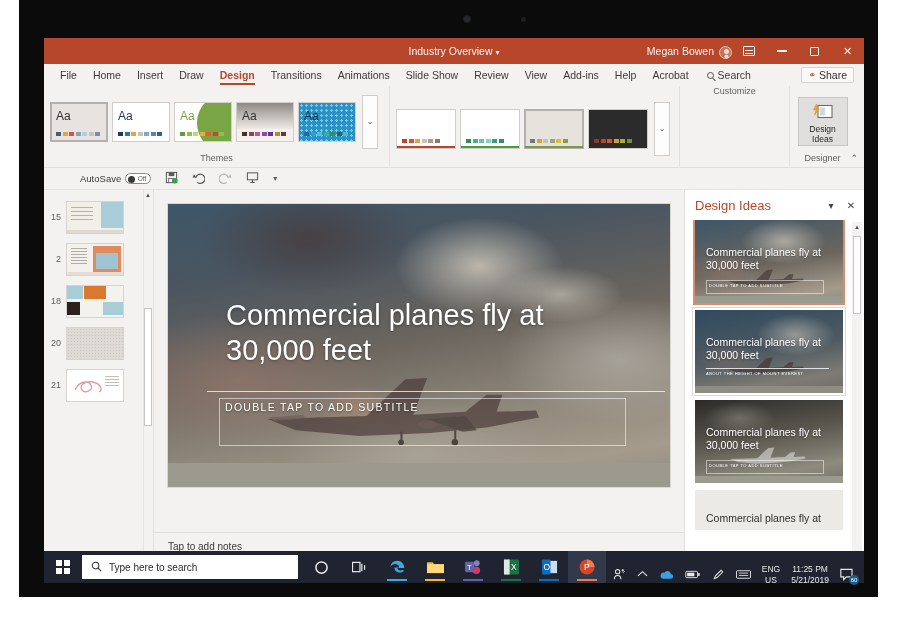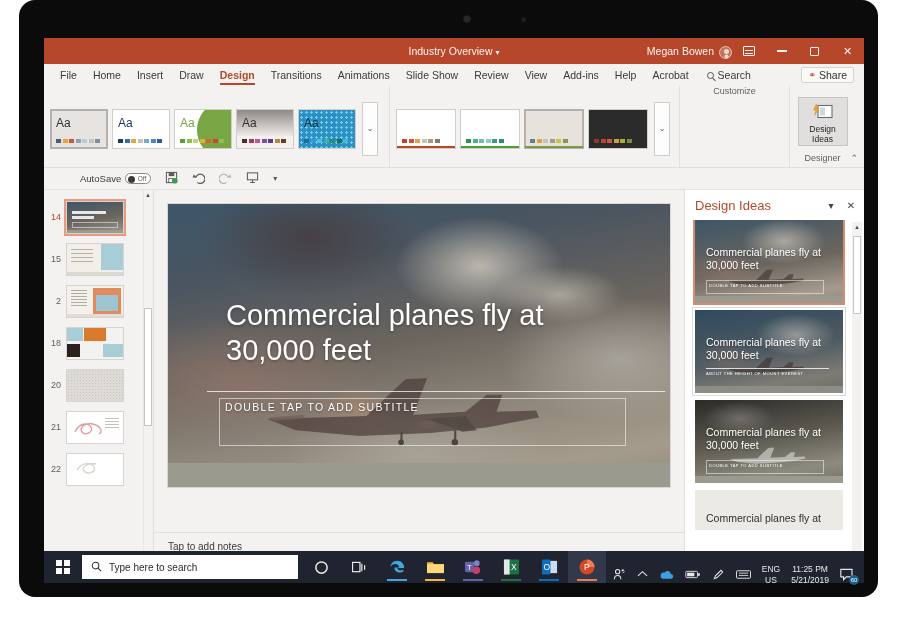--- a/index.html
+++ b/index.html
@@ -8,21 +8,21 @@
     background: #ffffff;
     font-family: "Liberation Sans", sans-serif;
     overflow: hidden;
   }
 
   
   #device {
     position: absolute; left: 19px; top: 0px;
     width: 859px; height: 597px;
     background: #0b0b0c;
-    border-radius: 16px;
+    border-radius: 0;
   }
   #camera {
     position: absolute; left: 444px; top: 15px;
     width: 8px; height: 8px; border-radius: 50%;
     background: #26292e;
     box-shadow: inset 0 0 2px #000;
   }
   #sensor {
     position: absolute; left: 502px; top: 17px;
     width: 5px; height: 5px; border-radius: 50%;
@@ -495,20 +495,21 @@
                 <i class="swatch" style="background:#2f9ed6"></i>
                 <i class="swatch" style="background:#54c0e0"></i>
                 <i class="swatch" style="background:#3ab0a0"></i>
                 <i class="swatch" style="background:#2e8f6e"></i>
                 <i class="swatch" style="background:#1f6f5a"></i>
                 <i class="swatch" style="background:#47b8d6"></i>
             </span>
           </div>
           <div class="more-btn">⌄</div>
         </div>
+        <div class="rgroup-label">Themes</div>
       </div>
 
       <div class="rgroup" style="width:290px">
         <div class="rgroup-body">
           <div class="variant-thumb">
             <span class="swatches">
               <i class="swatch" style="background:#b7472a"></i>
                 <i class="swatch" style="background:#d0563a"></i>
                 <i class="swatch" style="background:#e8a33d"></i>
                 <i class="swatch" style="background:#c9c2b6"></i>
@@ -611,29 +612,20 @@
             <path d="M7 9.5v3M4.5 12.5h5" stroke="#5c5a58" stroke-width="1.1"></path>
           </svg>
       </span>
       <span class="qicon" style="font-size:8px">▾</span>
     </div>
 
     <div class="work">
 
       <div class="thumbpane">
         <div class="thumb-item">
-          <span class="thumb-num cur">14</span>
-          <span class="thumb-box cur" style="background:linear-gradient(170deg,#3d5668,#6b655e 55%,#9b9a8e)">
-            <i style="position:absolute;left:5px;top:9px;width:34px;height:3px;background:rgba(255,255,255,.85)"></i>
-            <i style="position:absolute;left:5px;top:14px;width:22px;height:3px;background:rgba(255,255,255,.85)"></i>
-            <i style="position:absolute;left:5px;top:20px;right:5px;height:6px;border:1px solid rgba(255,255,255,.5)"></i>
-            <i style="position:absolute;left:0;right:0;bottom:0;height:3px;background:#9b9a8e"></i>
-          </span>
-        </div>
-        <div class="thumb-item">
           <span class="thumb-num">15</span>
           <span class="thumb-box" style="background:#f2efe9">
             <i style="position:absolute;right:0;top:0;width:22px;height:26px;background:#a9cdd6"></i>
             <i style="position:absolute;left:4px;top:5px;width:22px;height:1.5px;background:#b7b2ab;box-shadow:0 4px 0 #b7b2ab,0 8px 0 #b7b2ab,0 12px 0 #b7b2ab"></i>
             <i style="position:absolute;left:0;right:0;bottom:0;height:3px;background:#ddd8d0"></i>
           </span>
         </div>
         <div class="thumb-item">
           <span class="thumb-num">2</span>
           <span class="thumb-box" style="background:#f4f1ec">
@@ -656,28 +648,20 @@
           <span class="thumb-num">20</span>
           <span class="thumb-box" style="background:#dedbd6;background-image:radial-gradient(circle,#c9c5bf 0.6px,transparent 0.8px);background-size:3px 3px"></span>
         </div>
         <div class="thumb-item">
           <span class="thumb-num">21</span>
           <span class="thumb-box" style="background:#ffffff">
             <svg width="56" height="31" viewBox="0 0 56 31">
                 <path d="M8 20c4-9 13-10 16-5s-6 9-9 5 3-10 11-8 10 8 6 10" fill="none" stroke="#e09aa0" stroke-width="1.3"></path>
               </svg>
             <i style="position:absolute;right:4px;top:6px;width:14px;height:1px;background:#c4c0ba;box-shadow:0 3px 0 #c4c0ba,0 6px 0 #c4c0ba,0 9px 0 #c4c0ba"></i>
-          </span>
-        </div>
-        <div class="thumb-item">
-          <span class="thumb-num">22</span>
-          <span class="thumb-box" style="background:#ffffff">
-            <svg width="56" height="31" viewBox="0 0 56 31">
-                <path d="M10 16c5-8 14-8 17-3s-7 8-10 4 4-9 12-7" fill="none" stroke="#d8d4ce" stroke-width="1.4"></path>
-              </svg>
           </span>
         </div>
         <div class="tpane-scroll">
           <div class="sc-arrow" style="top:0">▲</div>
           <div class="tpane-thumb"></div>
           <div class="sc-arrow" style="bottom:0">▼</div>
         </div>
       </div>
 
       <div class="slidepane">

